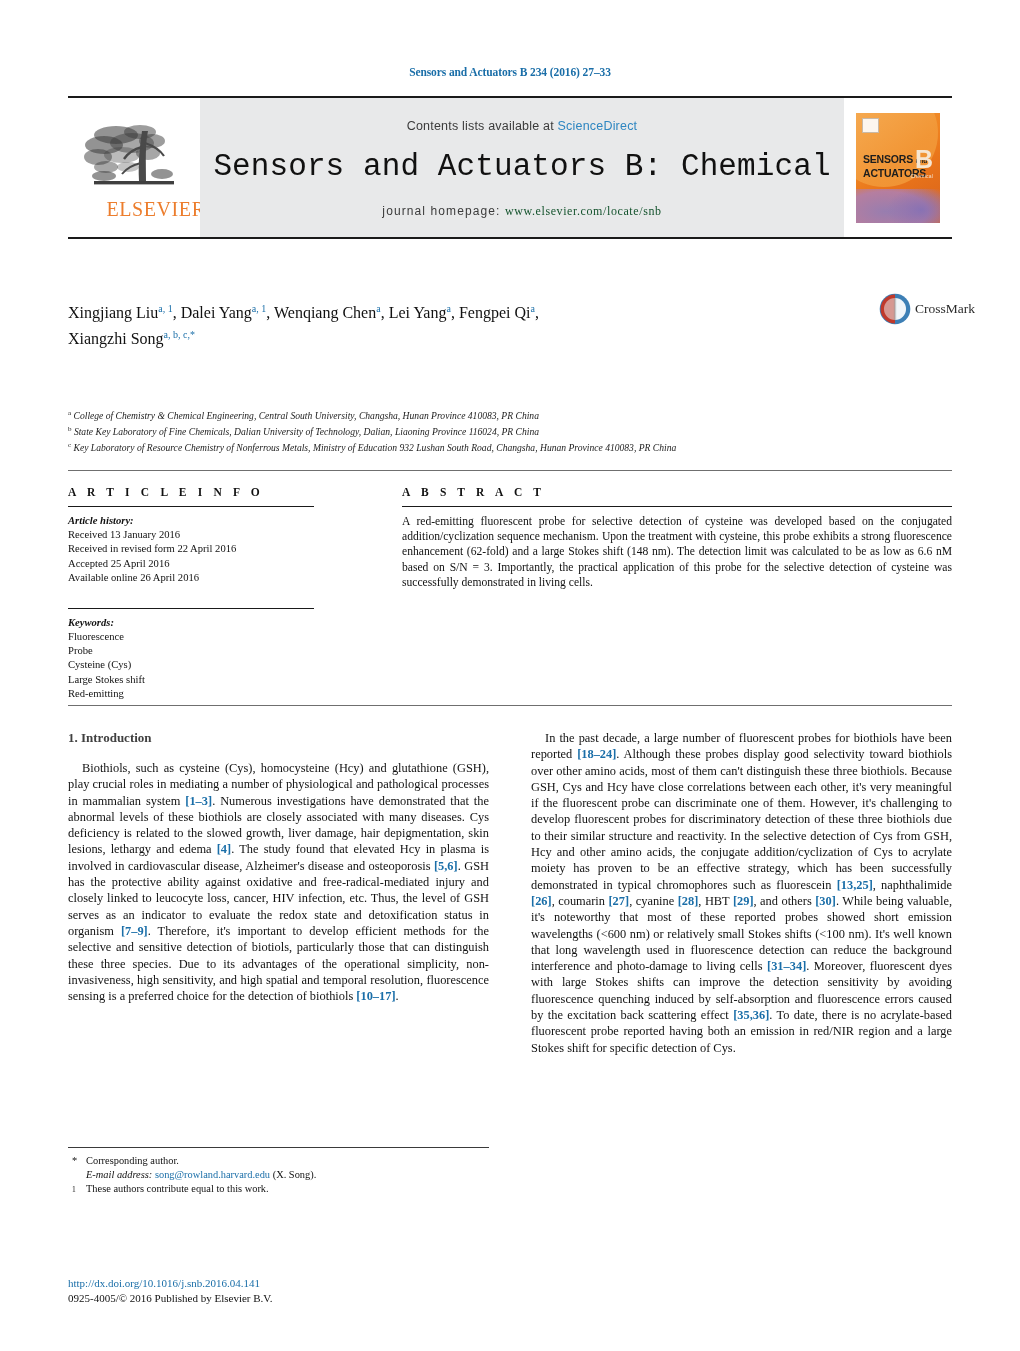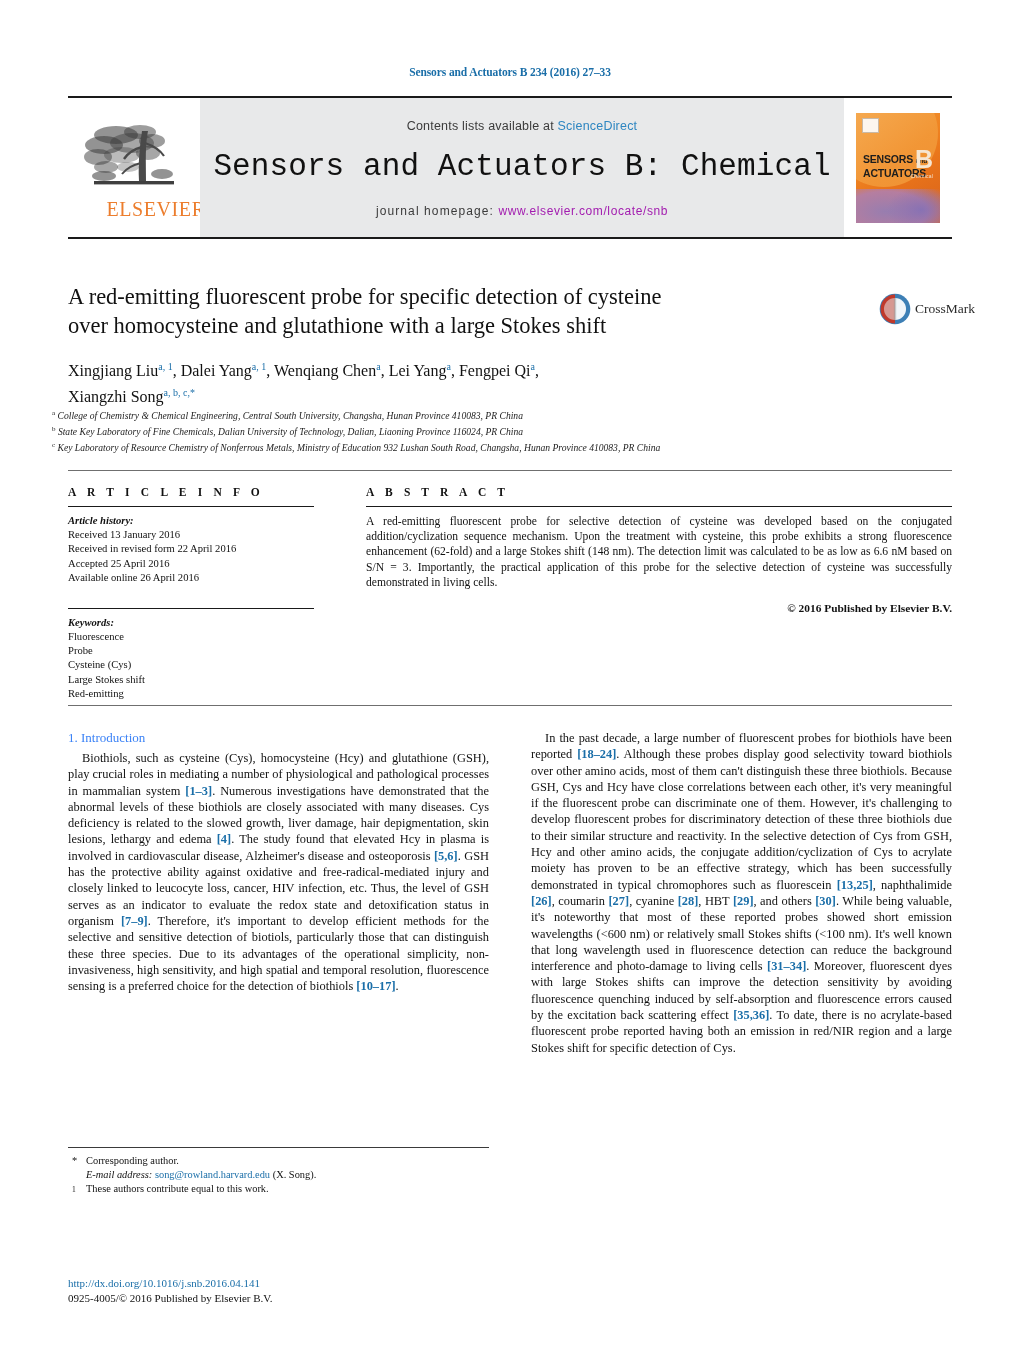--- a/index.html
+++ b/index.html
@@ -84,21 +84,21 @@
     margin: 16px 0 20px;
     letter-spacing: 0.1px;
     white-space: nowrap;
   }
   .homepage-line {
     font-family: "Liberation Sans", sans-serif;
     font-size: 12px;
     color: #3b3b3b;
     letter-spacing: 1.1px;
   }
-  .homepage-line .url { color: #a21caf; letter-spacing: 0.6px; }
+  .homepage-line .url { color: #14532d; letter-spacing: 0.6px; font-family: Liberation Serif, serif; }
 
   .cover-cell {
     width: 108px;
     flex: 0 0 108px;
     display: flex;
     align-items: center;
     justify-content: center;
     background: #ffffff;
   }
   .cover-art {
@@ -212,41 +212,41 @@
   .cm-badge { width: 34px; height: 34px; flex: 0 0 34px; }
   .cm-text {
     font-family: "Liberation Serif", serif;
     font-size: 13.5px;
     color: #2b2b2b;
     white-space: nowrap;
   }
 
   .affils {
     position: absolute;
-    left: 52px;
+    left: 68px;
     top: 407px;
     width: 890px;
     font-family: "Liberation Serif", serif;
     font-style: italic;
     font-size: 9.6px;
     line-height: 12.6px;
     color: #1c1c1c;
   }
   .affils sup { font-style: normal; font-size: 7px; vertical-align: super; }
 
   .rule-info {
     position: absolute;
     left: 68px;
     top: 470px;
     width: 884px;
     border-top: 1px solid #6f6f6f;
   }
 
   
-  .infoabs { position: absolute; left: 68px; top: 486px; width: 884px; display: flex; }
+  .infoabs { position: absolute; left: 68px; top: 486px; width: 884px; display: flex; gap: 36px; }
   .col-info { width: 270px; flex: 0 0 270px; padding-right: 24px; }
   .col-abs { flex: 1 1 auto; padding-left: 28px; }
 
   .sec-head {
     font-family: "Liberation Serif", serif;
     font-weight: bold;
     font-size: 11.5px;
     letter-spacing: 4.2px;
     color: #111;
     margin: 0 0 8px 0;
@@ -296,24 +296,24 @@
     position: absolute;
     left: 68px;
     top: 730px;
     width: 884px;
     display: flex;
     gap: 42px;
   }
   .bcol { width: 421px; flex: 0 0 421px; }
   .sec-title {
     font-family: "Liberation Serif", serif;
-    font-weight: normal;
+    font-weight: bold;
     font-size: 13px;
-    margin: 0 0 4px 0;
-    color: #3b82f6;
+    margin: 0 0 14px 0;
+    color: #404040;
   }
   .bcol p {
     font-family: "Liberation Serif", serif;
     font-size: 12.4px;
     line-height: 16.3px;
     text-align: justify;
     text-indent: 14px;
     margin: 0;
     color: #111;
     hyphens: auto;
@@ -411,24 +411,20 @@
           <span class="and">and</span><br>
           <span>ACTUATORS</span>
         </div>
         <div class="bigB">B</div>
         <div class="chem">Chemical</div>
       </div>
     </div>
   </div>
 
   <div class="title-block">
-    <h1 class="art-title">
-      <span>A red-emitting fluorescent probe for specific detection of cysteine</span><br>
-      <span>over homocysteine and glutathione with a large Stokes shift</span>
-    </h1>
     <div class="authors">
       <span>Xingjiang Liu</span><sup>a, 1</sup><span>, </span><span>Dalei Yang</span><sup>a, 1</sup><span>, </span><span>Wenqiang Chen</span><sup>a</sup><span>, </span><span>Lei Yang</span><sup>a</sup><span>, </span><span>Fengpei Qi</span><sup>a</sup><span>, </span><br><span>Xiangzhi Song</span><sup>a, b, c,</sup><sup class="star">*</sup>
     </div>
   </div>
 
   <div class="crossmark">
     <svg class="cm-badge" viewBox="0 0 40 40">
       <circle cx="20" cy="20" r="18" fill="#3d7fb5"></circle>
       <path d="M20 3 A17 17 0 0 0 20 37 Z" fill="#c0392b"></path>
       <path d="M20 7 A13 13 0 0 1 20 33 Z" fill="#ffffff" opacity=".92"></path>
@@ -469,21 +465,20 @@
           <div>Red-emitting</div>
         </div>
       </div>
     </div>
 
     <div class="col-abs">
       <div class="sec-head">A B S T R A C T</div>
       <div class="thin-rule"></div>
       <div class="abs-body">
         <p>A red-emitting fluorescent probe for selective detection of cysteine was developed based on the conjugated addition/cyclization sequence mechanism. Upon the treatment with cysteine, this probe exhibits a strong fluorescence enhancement (62-fold) and a large Stokes shift (148 nm). The detection limit was calculated to be as low as 6.6 nM based on S/N = 3. Importantly, the practical application of this probe for the selective detection of cysteine was successfully demonstrated in living cells.</p>
-        <div class="abs-copy">© 2016 Published by Elsevier B.V.</div>
       </div>
     </div>
   </div>
 
   <div class="rule-body"></div>
 
   <div class="body-cols">
     <div class="bcol">
       <h2 class="sec-title">1.  Introduction</h2>
       <p>Biothiols, such as cysteine (Cys), homocysteine (Hcy) and glutathione (GSH), play crucial roles in mediating a number of physiological and pathological processes in mammalian system <span class="ref">[1–3]</span>. Numerous investigations have demonstrated that the abnormal levels of these biothiols are closely associated with many diseases. Cys deficiency is related to the slowed growth, liver damage, hair depigmentation, skin lesions, lethargy and edema <span class="ref">[4]</span>. The study found that elevated Hcy in plasma is involved in cardiovascular disease, Alzheimer's disease and osteoporosis <span class="ref">[5,6]</span>. GSH has the protective ability against oxidative and free-radical-mediated injury and closely linked to leucocyte loss, cancer, HIV infection, etc. Thus, the level of GSH serves as an indicator to evaluate the redox state and detoxification status in organism <span class="ref">[7–9]</span>. Therefore, it's important to develop efficient methods for the selective and sensitive detection of biotiols, particularly those that can distinguish these three species. Due to its advantages of the operational simplicity, non-invasiveness, high sensitivity, and high spatial and temporal resolution, fluorescence sensing is a preferred choice for the detection of biothiols <span class="ref">[10–17]</span>.</p>

